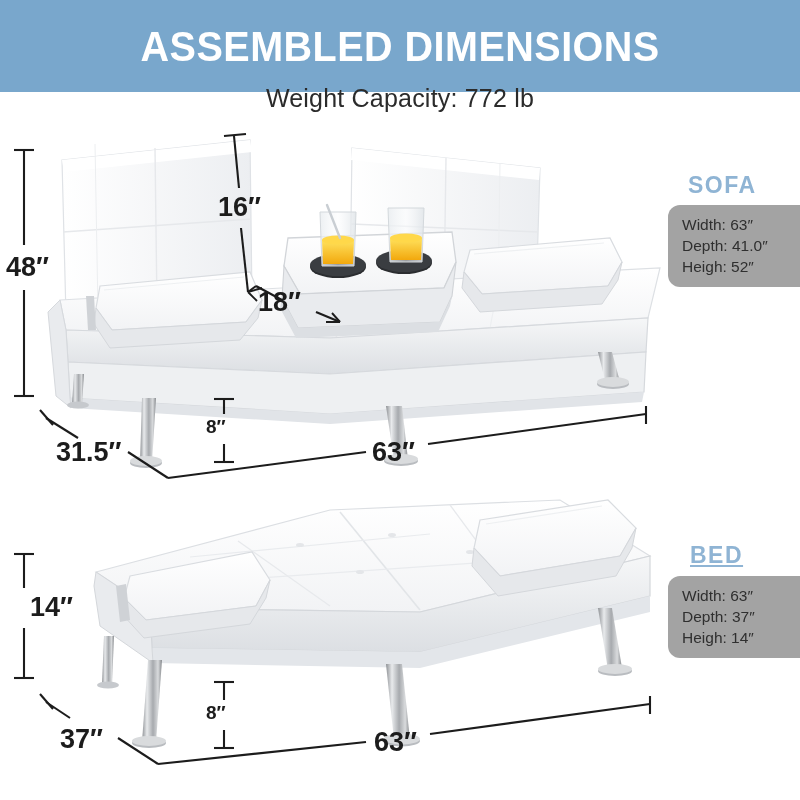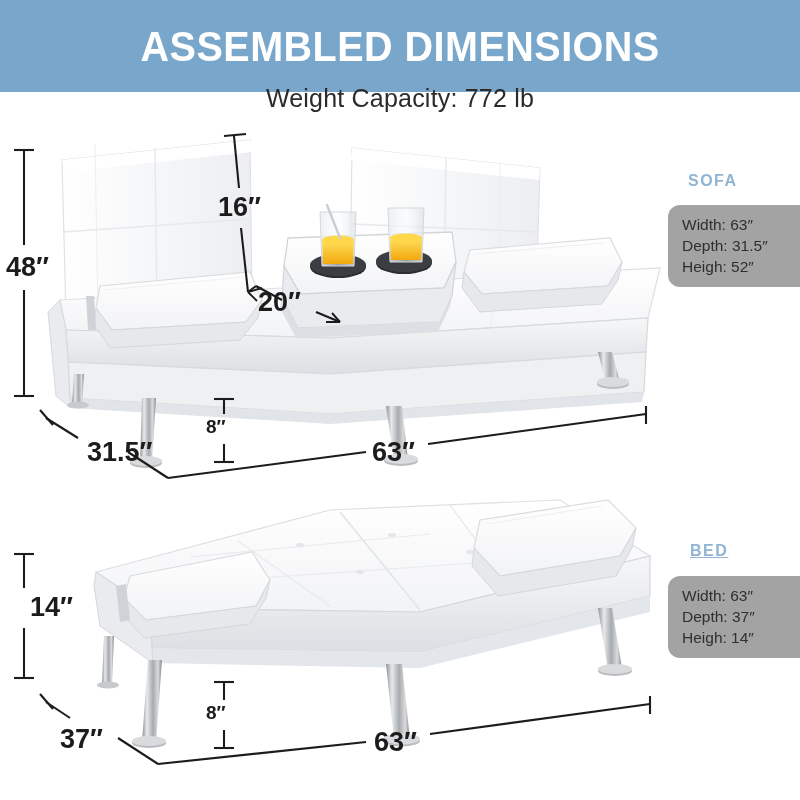--- a/index.html
+++ b/index.html
@@ -38,21 +38,21 @@
     text-align: center;
     font-size: 25px;
     color: #2b2b2b;
     letter-spacing: 0.2px;
   }
 
   
   .spec-head {
     position: absolute;
     font-weight: 700;
-    font-size: 16px;
+    font-size: 23px;
     letter-spacing: 1.5px;
     color: #8fb4d4;
   }
   .spec-box {
     position: absolute;
     background: #a3a3a3;
     border-radius: 12px 0 0 12px;
     padding: 9px 0 10px 14px;
   }
   .spec-line {
@@ -303,34 +303,34 @@
       <line x1="40" y1="694" x2="53" y2="709"></line>
 
       <line x1="158" y1="764" x2="366" y2="742"></line>
       <line x1="430" y1="734" x2="650" y2="704"></line>
       <line x1="650" y1="696" x2="650" y2="714"></line>
     </g>
   </svg>
 
   <div class="dim" style="left:6px; top:252px;">48″</div>
   <div class="dim" style="left:218px; top:192px;">16″</div>
-  <div class="dim" style="left:258px; top:287px;">20″</div>
+  <div class="dim" style="left:258px; top:287px;">18″</div>
   <div class="dim sm" style="left:206px; top:416px;">8″</div>
-  <div class="dim" style="left:56px; top:437px;margin-left:31px;">31.5″</div>
+  <div class="dim" style="left:56px; top:437px;">31.5″</div>
   <div class="dim" style="left:372px; top:437px;">63″</div>
 
   <div class="dim" style="left:6px; top:592px;margin-left:24px;">14″</div>
   <div class="dim sm" style="left:206px; top:702px;">8″</div>
   <div class="dim" style="left:60px; top:724px;">37″</div>
   <div class="dim" style="left:374px; top:727px;">63″</div>
 
   <div class="spec-head" id="sofa-head">SOFA</div>
   <div class="spec-box" id="sofa-box">
     <div class="spec-line">Width: 63″</div>
-    <div class="spec-line">Depth: 31.5″</div>
+    <div class="spec-line">Depth: 41.0″</div>
     <div class="spec-line">Heigh: 52″</div>
   </div>
 
   <div class="spec-head" id="bed-head">BED</div>
   <div class="spec-box" id="bed-box">
     <div class="spec-line">Width: 63″</div>
     <div class="spec-line">Depth: 37″</div>
     <div class="spec-line">Heigh: 14″</div>
   </div>
 

